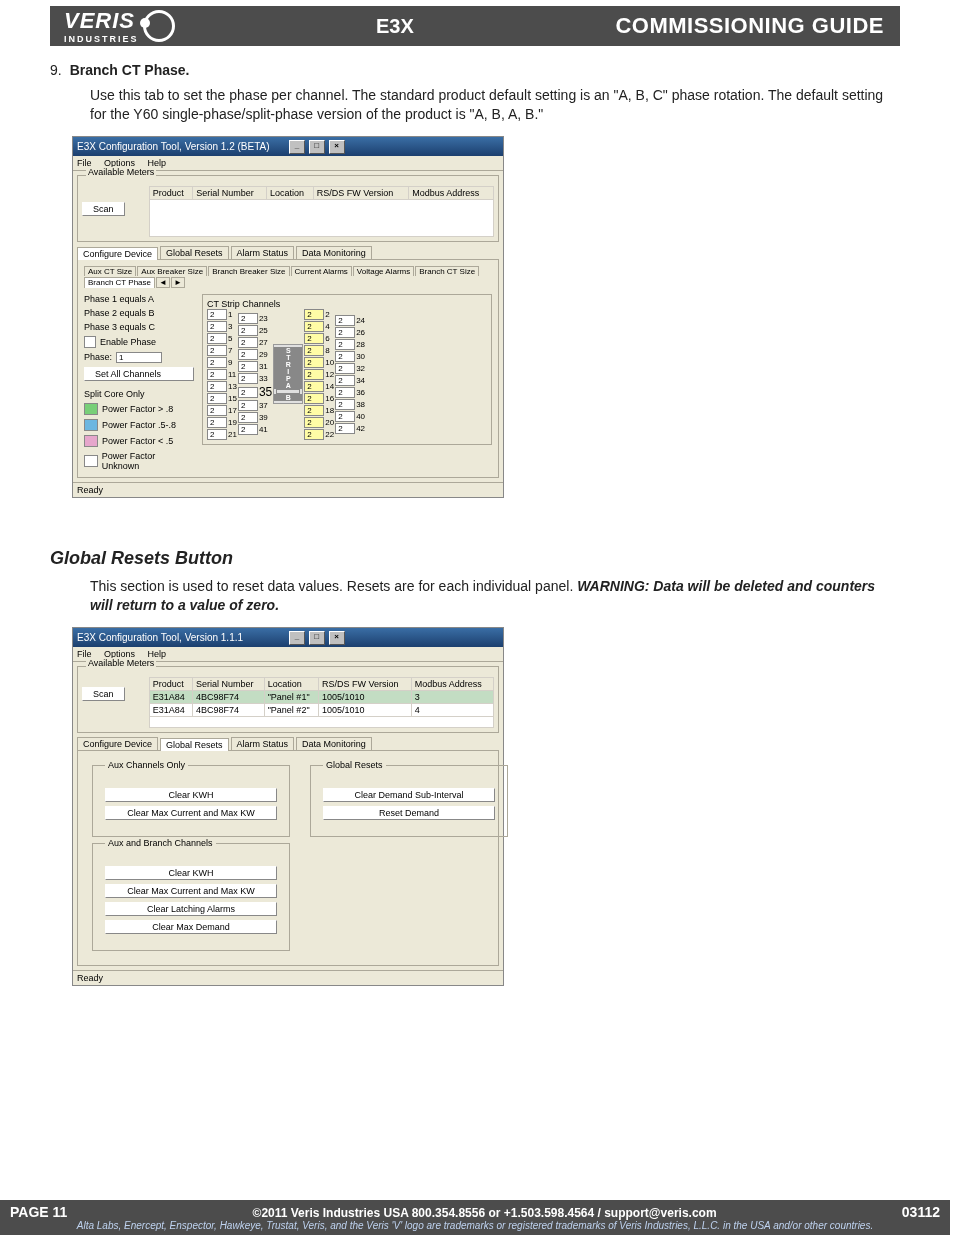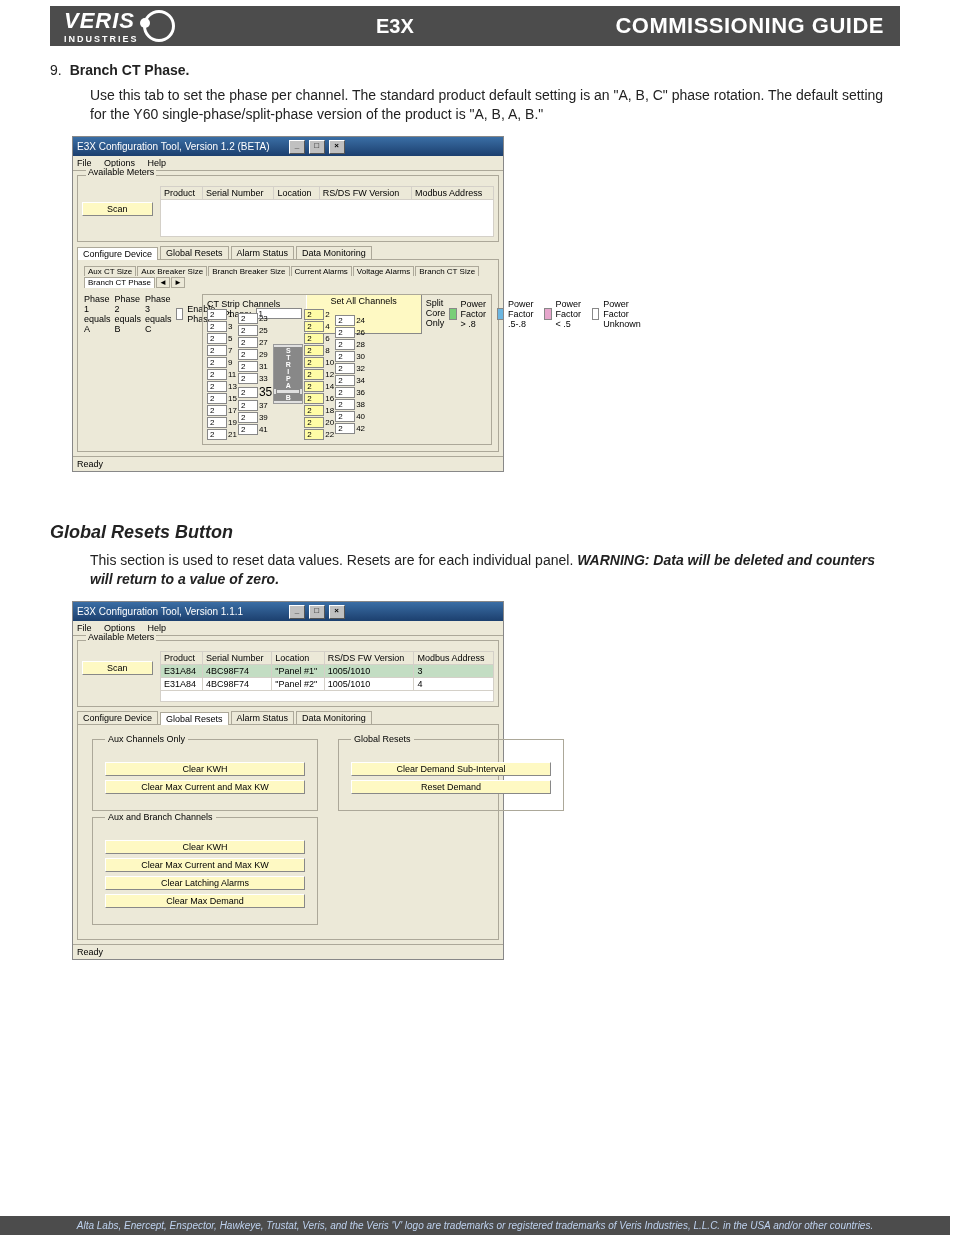--- a/index.html
+++ b/index.html
@@ -19,35 +19,35 @@
   
   .win { width:430px; border:1px solid #888; margin-left:22px; background:#ece9d8; font-family:Tahoma,Arial,sans-serif; font-size:9px; color:#000; }
   .win-title { background:linear-gradient(#3a6ea5,#1c3f6e); color:#fff; padding:2px 4px; display:flex; align-items:center; font-size:10px;}
   .win-title span { flex:1; }
   .win-ctrls span { display:inline-block; width:14px; height:12px; background:#c0c0c0; border:1px solid #fff; border-right-color:#555;border-bottom-color:#555; margin-left:1px; text-align:center; line-height:10px; color:#000; font-size:8px; font-weight:bold;}
   .menubar { background:#ece9d8; padding:2px 4px; border-bottom:1px solid #aca899;}
   .menubar span { margin-right:10px; }
   .panelbox { margin:4px; border:1px solid #aca899; padding:4px; background:#ece9d8; }
   .panelbox legend, .panelbox .lg { font-size:9px; padding:0 2px; background:#ece9d8; position:relative; top:-9px; left:4px;}
   fieldset.panelbox { padding-top:0; }
-  .btn { display:inline-block; background:#fef9c3; border:1px solid #888; border-top-color:#fff; border-left-color:#fff; padding:1px 24px; font-size:9px; white-space:nowrap;}
+  .btn { display:inline-block; background:#ffffff; border:1px solid #888; border-top-color:#fff; border-left-color:#fff; padding:1px 10px; font-size:9px; white-space:nowrap;}
   .btn.dis { color:#888; }
   .tbl { width:100%; border:1px solid #aca899; background:#fff; border-collapse:collapse; font-size:9px;}
   .tbl th,.tbl td { border:1px solid #d4d0c8; padding:1px 3px; text-align:left;}
   .tbl th { background:#ece9d8; font-weight:400;}
   .tabs { display:flex; gap:2px; margin:4px 4px 0 4px; font-size:9px;}
   .tab { border:1px solid #aca899; border-bottom:none; padding:1px 5px; background:#ece9d8; }
   .tab.active { background:#fff; position:relative; top:1px;}
   .tabbody { border:1px solid #aca899; margin:0 4px 4px 4px; background:#ece9d8; padding:6px;}
   .subtabs { display:flex; gap:1px; font-size:8px; flex-wrap:wrap;}
   .subtab { border:1px solid #aca899; border-bottom:none; padding:0 3px; background:#ece9d8;}
   .subtab.active { background:#fff;}
   .subtabs .scroll { border:1px solid #aca899; padding:0 2px;}
   .flexrow { display:flex; gap:8px; }
-  .col { display:flex; gap:4px; }
+  .col { display:flex; flex-direction:column; gap:4px; }
   .chk { display:flex; align-items:center; gap:4px; font-size:9px;}
   .chk .box { width:10px; height:10px; border:1px solid #888; background:#fff;}
   .swatch { width:12px; height:10px; border:1px solid #888;}
   .ddn { display:inline-block; border:1px solid #888; background:#fff; padding:0 2px; min-width:14px; font-size:8px;}
   .stripwrap { border:1px solid #aca899; padding:4px; position:relative; }
   .stripwrap .lg { top:-10px; }
   .stripcols { display:flex; gap:1px; align-items:center;}
   .stripnums { display:flex; flex-direction:column; gap:1px;}
   .stripnums .cell { display:flex; align-items:center; gap:1px;}
   .warnbox.yellow .cell .ddn { background:#fffca6;}
@@ -465,16 +465,21 @@
             <span class="btn grbtn">Reset Demand</span>
           </div>
         </div>
       </div>
     </div>
     <div class="status">Ready</div>
   </div>
 </div>
 
 <div class="footer">
+  <div class="footer-top">
+    <span class="l">PAGE 11</span>
+    <span class="c">©2011 Veris Industries   USA 800.354.8556 or +1.503.598.4564 / support@veris.com</span>
+    <span class="r">03112</span>
+  </div>
   <div class="footer-sub">Alta Labs, Enercept, Enspector, Hawkeye, Trustat, Veris, and the Veris 'V' logo are trademarks or registered trademarks of  Veris Industries, L.L.C. in the USA and/or other countries.</div>
 </div>
 
 </div>
 
 </body></html>

